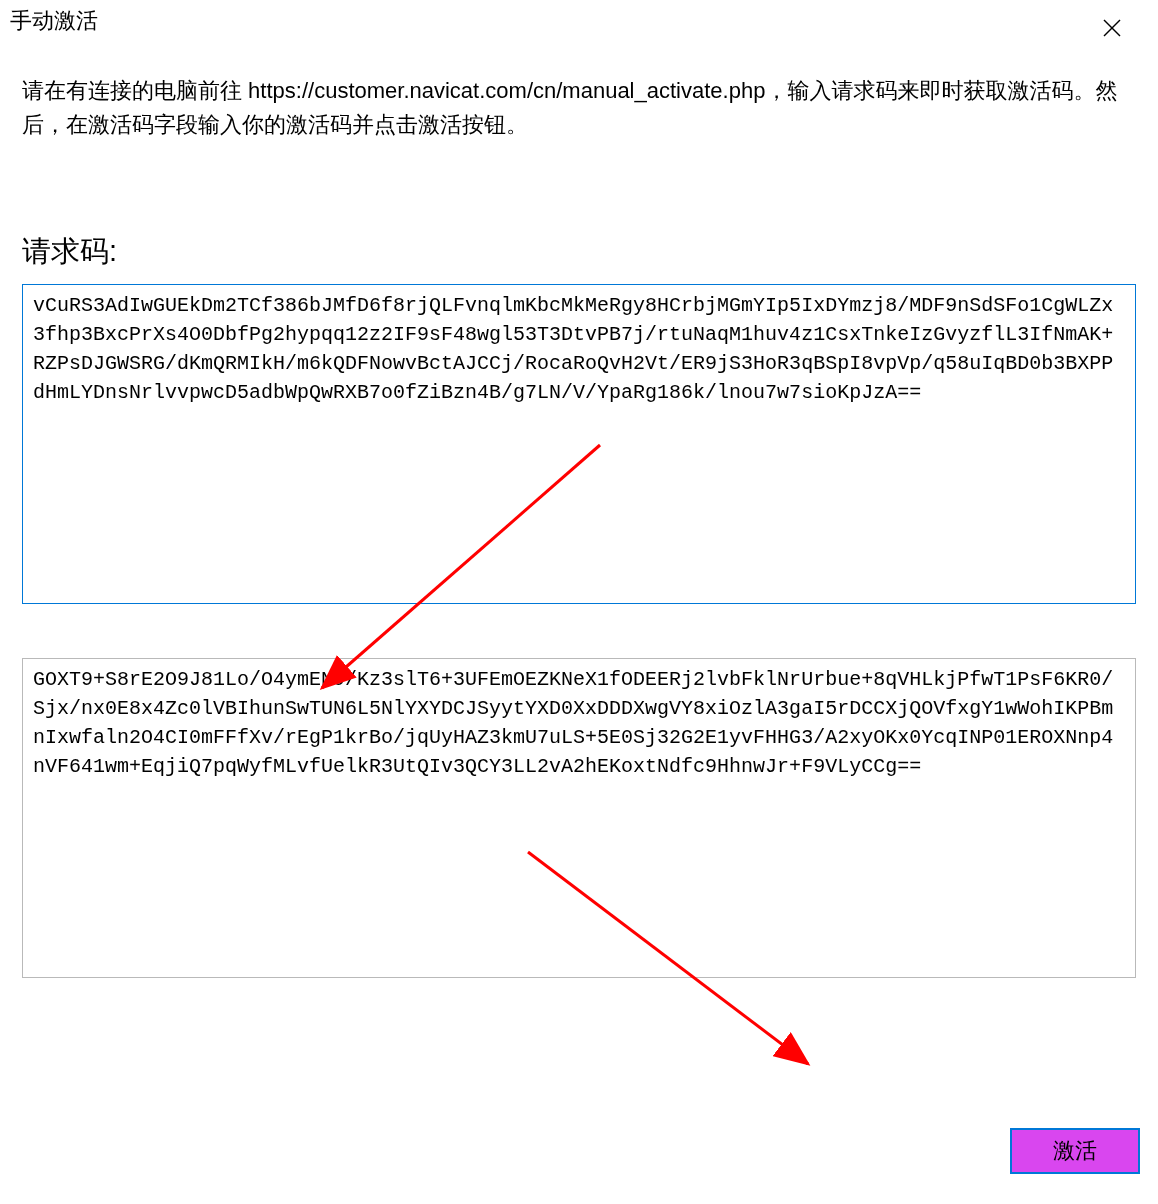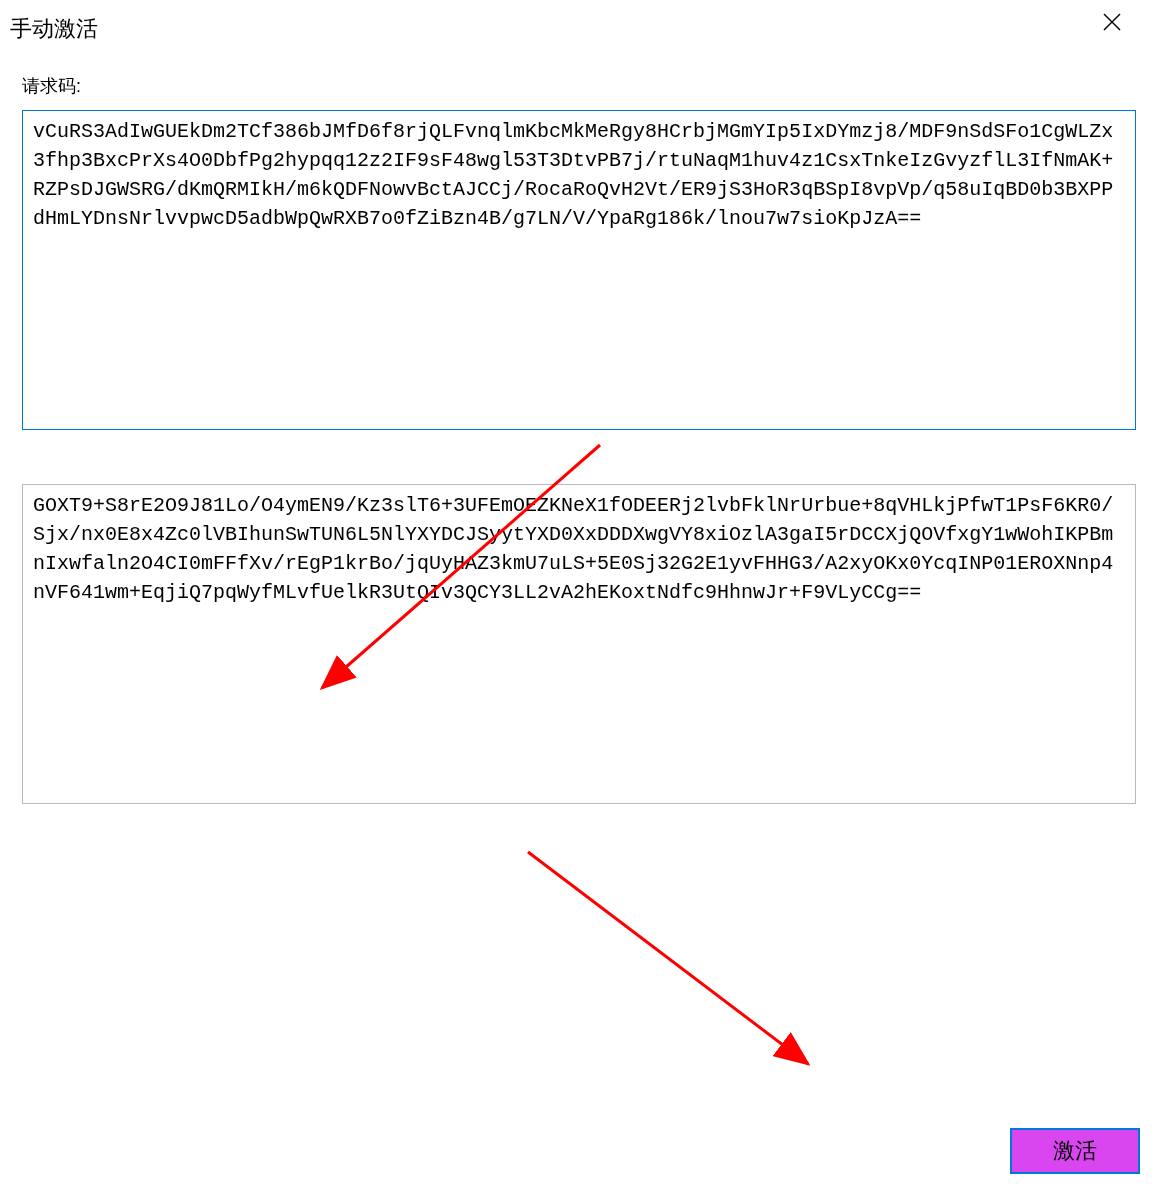--- a/index.html
+++ b/index.html
@@ -11,21 +11,21 @@
       font-family: "Microsoft YaHei", "SimSun", Arial, sans-serif;
       background: #ffffff;
       width: 1158px;
       height: 1204px;
       position: relative;
       overflow: hidden;
     }
     .titlebar {
       display: flex;
       justify-content: space-between;
-      align-items: flex-end;
+      align-items: flex-start;
       padding: 6px 16px 0 10px;
       height: 44px;
     }
     .titlebar-title {
       font-size: 22px;
       color: #000;
     }
     .close-btn {
       width: 60px;
       height: 44px;
@@ -41,21 +41,21 @@
     .content {
       padding: 30px 22px 0 22px;
     }
     .instructions {
       font-size: 22px;
       color: #000;
       line-height: 1.55;
       margin-bottom: 90px;
     }
     .field-label {
-      font-size: 18px;
+      font-size: 29px;
       color: #000;
       margin-bottom: 12px;
     }
     .request-code-box {
       width: 100%;
       height: 320px;
       border: 1px solid #0078d7;
       padding: 6px 10px;
       font-family: Consolas, "Courier New", monospace;
       font-size: 20px;
@@ -126,20 +126,21 @@
   <div class="titlebar-title">手动激活</div>
   <div class="close-btn">
     <svg viewBox="0 0 20 20">
       <line x1="2" y1="2" x2="18" y2="18" stroke="#000" stroke-width="1.5"></line>
       <line x1="18" y1="2" x2="2" y2="18" stroke="#000" stroke-width="1.5"></line>
     </svg>
   </div>
 </div>
 
 <div class="content">
+  <div class="instructions">请在有连接的电脑前往 https://customer.navicat.com/cn/manual_activate.php，输入请求码来即时获取激活码。然后，在激活码字段输入你的激活码并点击激活按钮。</div>
 
   <div class="field-label">请求码:</div>
   <textarea class="request-code-box" readonly="" style="">vCuRS3AdIwGUEkDm2TCf386bJMfD6f8rjQLFvnqlmKbcMkMeRgy8HCrbjMGmYIp5IxDYmzj8/MDF9nSdSFo1CgWLZx3fhp3BxcPrXs4O0DbfPg2hypqq12z2IF9sF48wgl53T3DtvPB7j/rtuNaqM1huv4z1CsxTnkeIzGvyzflL3IfNmAK+RZPsDJGWSRG/dKmQRMIkH/m6kQDFNowvBctAJCCj/RocaRoQvH2Vt/ER9jS3HoR3qBSpI8vpVp/q58uIqBD0b3BXPPdHmLYDnsNrlvvpwcD5adbWpQwRXB7o0fZiBzn4B/g7LN/V/YpaRg186k/lnou7w7sioKpJzA==</textarea>
 
   <div class="spacer-between"></div>
 
   <textarea class="activation-code-box" style="">GOXT9+S8rE2O9J81Lo/O4ymEN9/Kz3slT6+3UFEmOEZKNeX1fODEERj2lvbFklNrUrbue+8qVHLkjPfwT1PsF6KR0/Sjx/nx0E8x4Zc0lVBIhunSwTUN6L5NlYXYDCJSyytYXD0XxDDDXwgVY8xiOzlA3gaI5rDCCXjQOVfxgY1wWohIKPBmnIxwfaln2O4CI0mFFfXv/rEgP1krBo/jqUyHAZ3kmU7uLS+5E0Sj32G2E1yvFHHG3/A2xyOKx0YcqINP01EROXNnp4nVF641wm+EqjiQ7pqWyfMLvfUelkR3UtQIv3QCY3LL2vA2hEKoxtNdfc9HhnwJr+F9VLyCCg==</textarea>
 </div>
 
 <div class="button-row">

